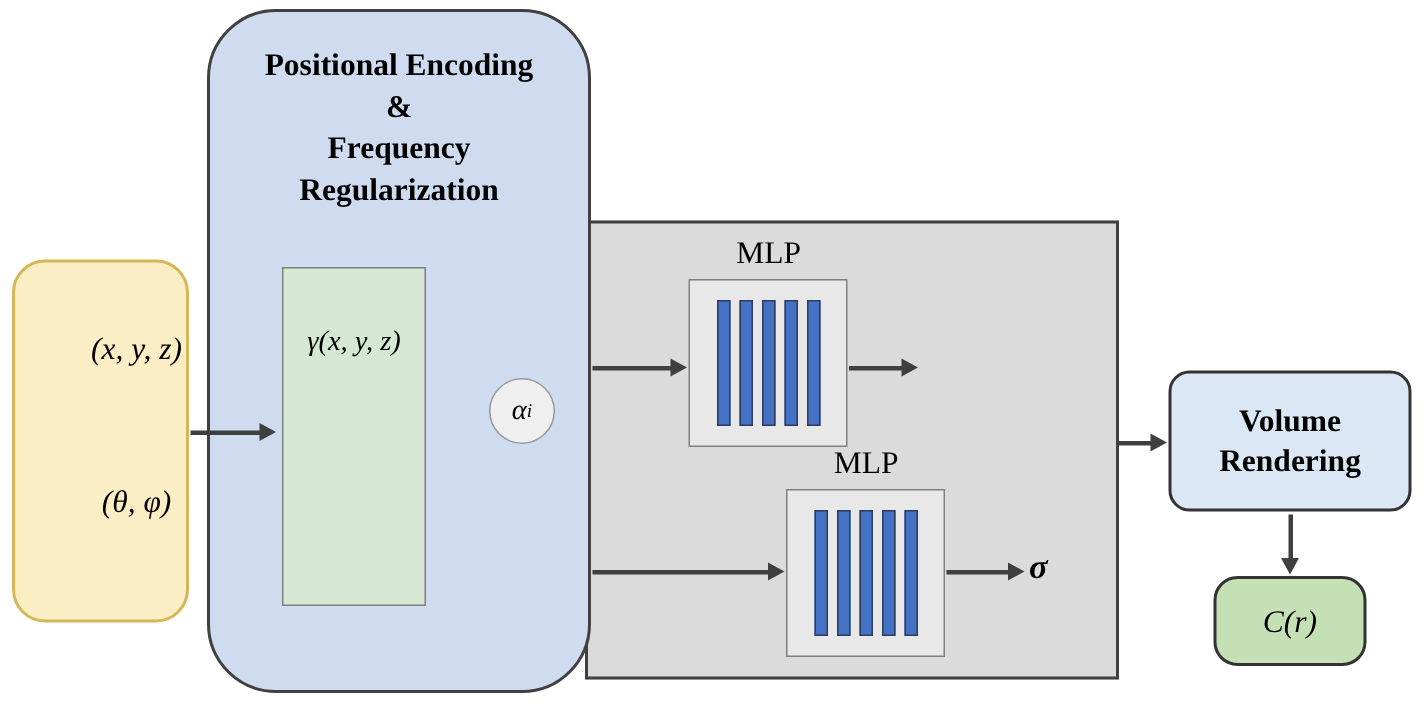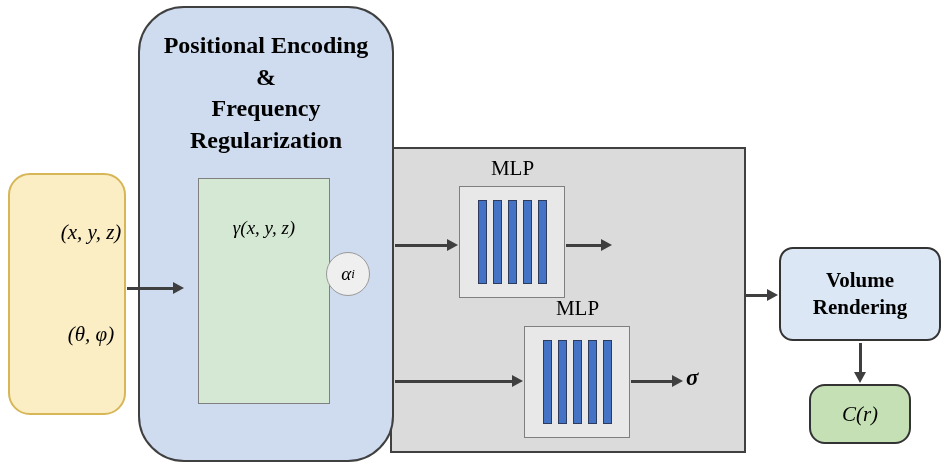--- a/index.html
+++ b/index.html
@@ -26,22 +26,22 @@
   .input-box{left:8px;top:173px;width:118px;height:242px;background:var(--input-fill);
     border:2px solid var(--input-border);border-radius:22px;z-index:2;}
   .input-box .line{position:absolute;width:100%;text-align:center;font-style:italic;font-size:21px;padding-left:48px;}
   .input-line1{top:45px;}
   .input-line2{top:147px;}
 
   
   .encoder-box{left:138px;top:6px;width:256px;height:456px;background:var(--encoder-fill);
     border:2px solid var(--encoder-border);border-radius:46px;z-index:2;}
   .encoder-title{position:absolute;top:22px;left:0;width:100%;text-align:center;
-    font-weight:bold;font-size:24px;line-height:1.32;white-space:pre-line;}
-  .gamma-box{position:absolute;left:58px;top:170px;width:132px;height:226px;
+    font-weight:bold;font-size:21px;line-height:1.32;white-space:pre-line;}
+  .gamma-box{position:absolute;left:48px;top:170px;width:96px;height:226px;
     background:var(--gamma-fill);border:1.5px solid var(--gamma-border);}
   .gamma-box .line{position:absolute;width:100%;text-align:center;font-style:italic;font-size:19px;}
   .gamma-line1{top:38px;}
   .gamma-line2{top:154px;}
 
   
   .alpha-circle{left:326px;top:252px;width:44px;height:44px;border-radius:50%;
     background:var(--circle-fill);border:1.5px solid var(--circle-border);z-index:3;
     display:flex;align-items:center;justify-content:center;font-style:italic;font-size:19px;}
   .alpha-circle sub{font-size:13px;line-height:0;}

